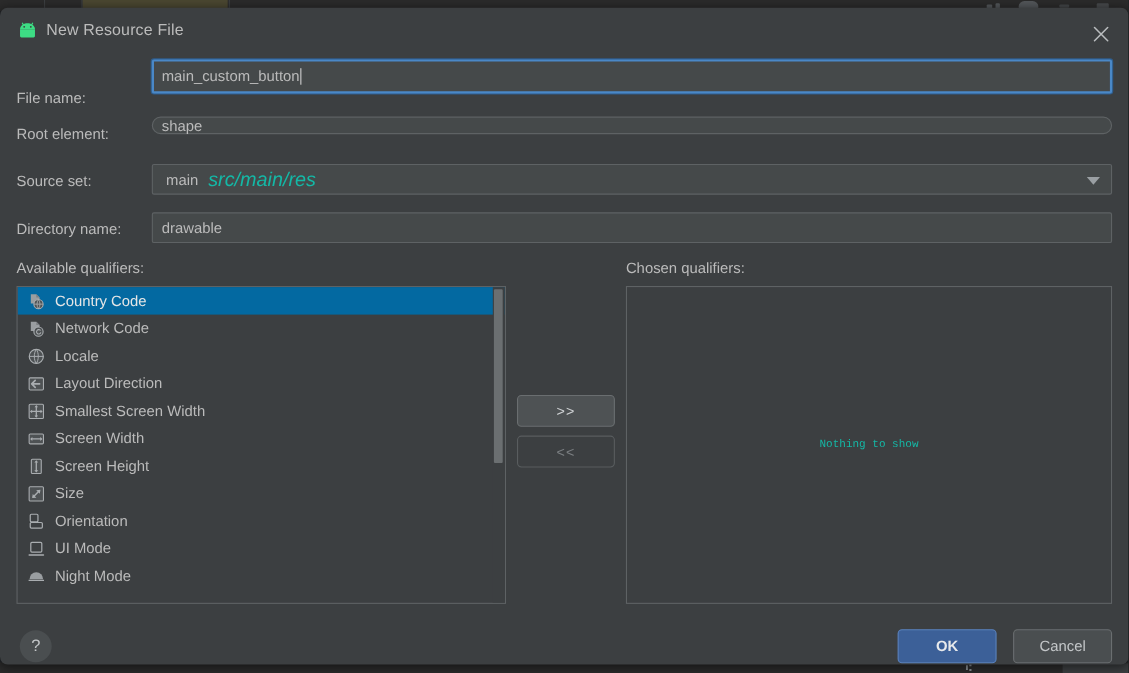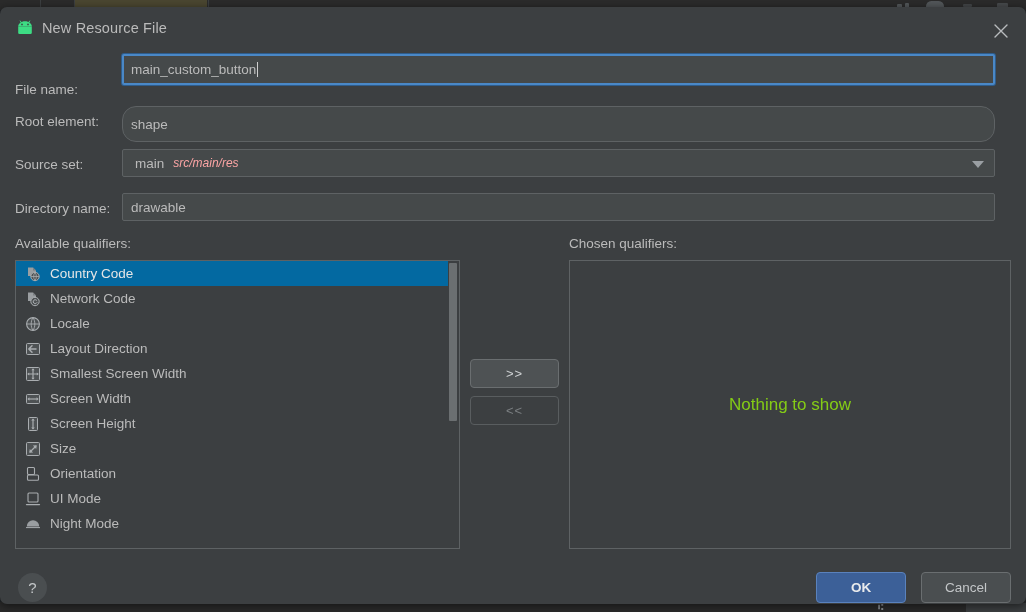--- a/index.html
+++ b/index.html
@@ -99,21 +99,21 @@
 
   
   .field-label {
     position: absolute;
     font-size: 13.5px;
     color: #bbbbbb;
     left: 15px;
   }
   .field-box {
     position: absolute;
-    left: 122px;
+    left: 138px;
     width: 873px;
     box-sizing: border-box;
     background: #45494a;
     border: 1px solid #5e6264;
     border-radius: 2px;
     font-size: 13.5px;
     color: #bbbbbb;
     display: flex;
     align-items: center;
     padding: 0 8px;
@@ -125,23 +125,23 @@
     padding: 0 7px;
   }
   .caret {
     display: inline-block;
     width: 1px;
     height: 15px;
     background: #cfcfcf;
     margin-left: 1px;
   }
   .subtle-path {
-    color: #fca5a5;
+    color: #14b8a6;
     font-style: italic;
-    font-size: 12px;
+    font-size: 18px;
     margin-left: 9px;
   }
   .combo-arrow {
     position: absolute;
     right: 10px;
     top: 50%;
     margin-top: -2px;
     width: 0; height: 0;
     border-left: 6px solid transparent;
     border-right: 6px solid transparent;
@@ -203,22 +203,23 @@
     left: 569px; top: 253px;
     width: 442px; height: 289px;
     background: #3c3f41;
     border: 1px solid #5e6264;
     box-sizing: border-box;
     display: flex;
     align-items: center;
     justify-content: center;
   }
   .nothing-text {
-    font-size: 17px;
-    color: #84cc16;
+    font-size: 10px;
+    color: #14b8a6;
+    font-family: Liberation Mono, monospace;
   }
 
   
   .move-btn {
     position: absolute;
     left: 470px;
     width: 89px; height: 29px;
     box-sizing: border-box;
     border-radius: 4px;
     font-size: 13px;
@@ -323,21 +324,21 @@
       </span>
     </div>
 
     <span class="field-label" style="top:55px;margin-top:20px;">File name:</span>
     <div class="field-box focused" style="top:47px;height:31px;">
       <span>main_custom_button</span>
         <span class="caret"></span>
     </div>
 
     <span class="field-label" style="top:107px;">Root element:</span>
-    <div class="field-box" style="top:99px;height:36px;border-radius:14px;">
+    <div class="field-box" style="top:99px;height:16px;border-radius:14px;">
       <span>shape</span>
     </div>
 
     <span class="field-label" style="top:150px;">Source set:</span>
     <div class="field-box" style="top:142px;height:28px;padding-left:12px;">
       <span>main</span>
       <span class="subtle-path">src/main/res</span>
       <span class="combo-arrow"></span>
     </div>
 

